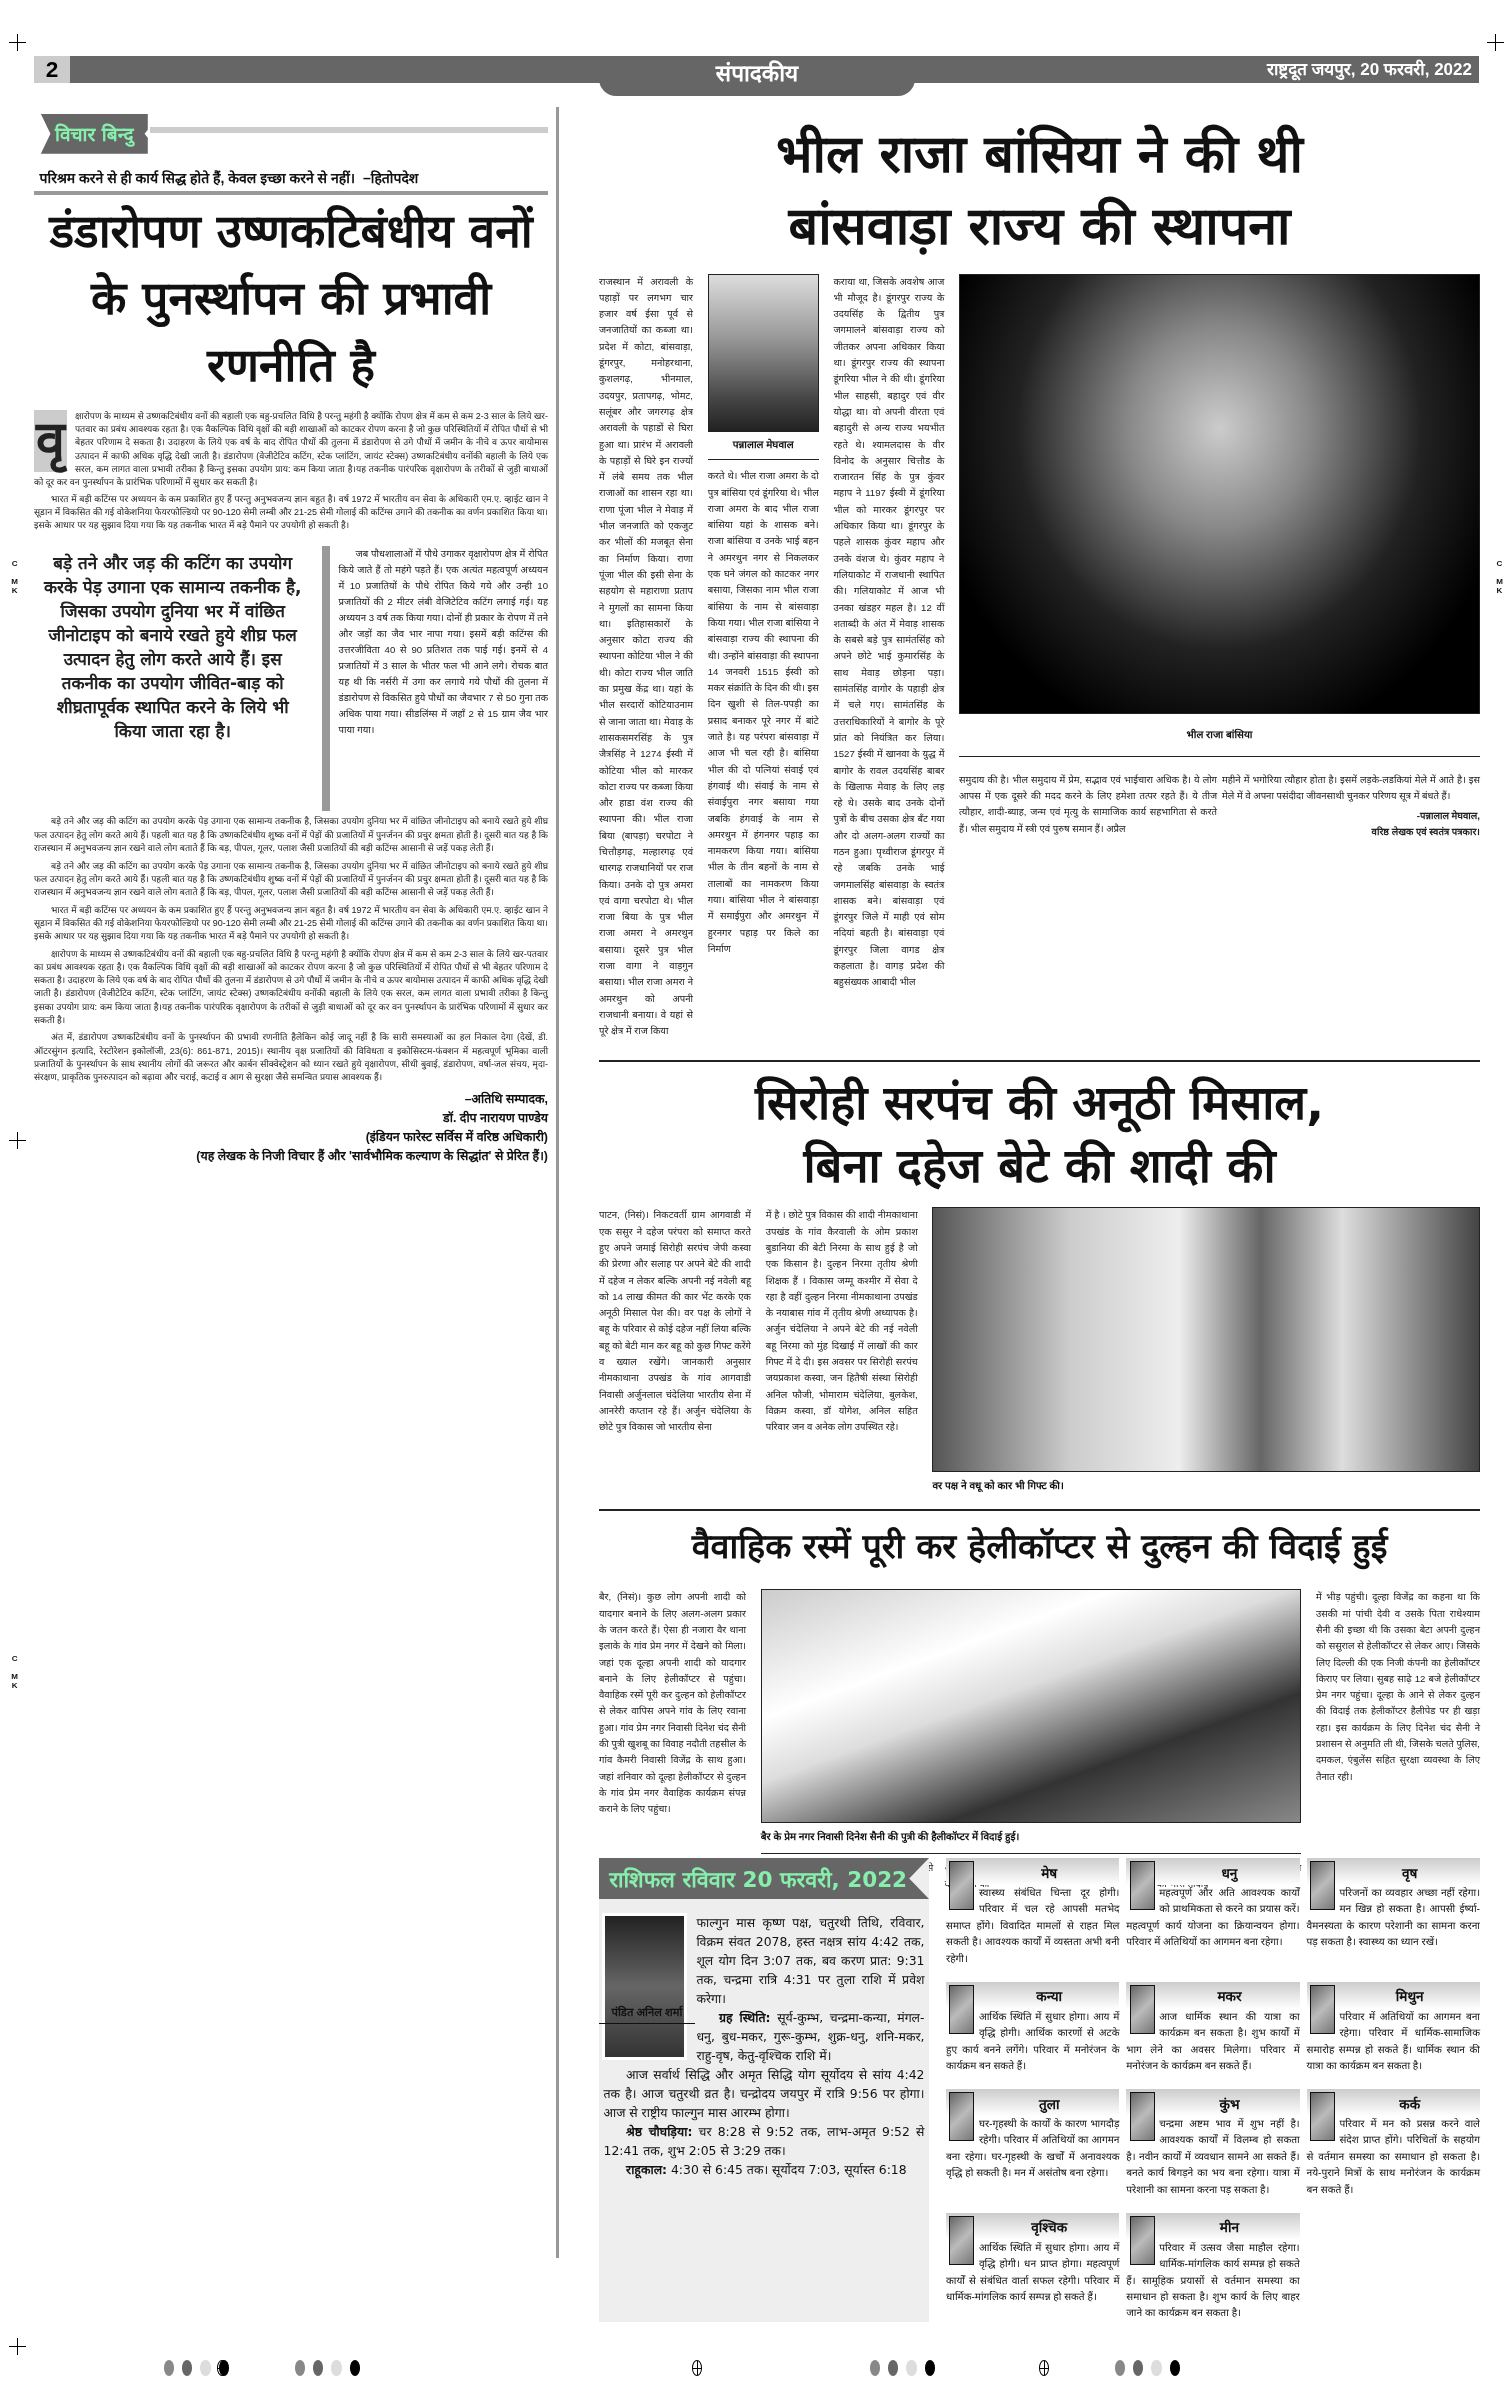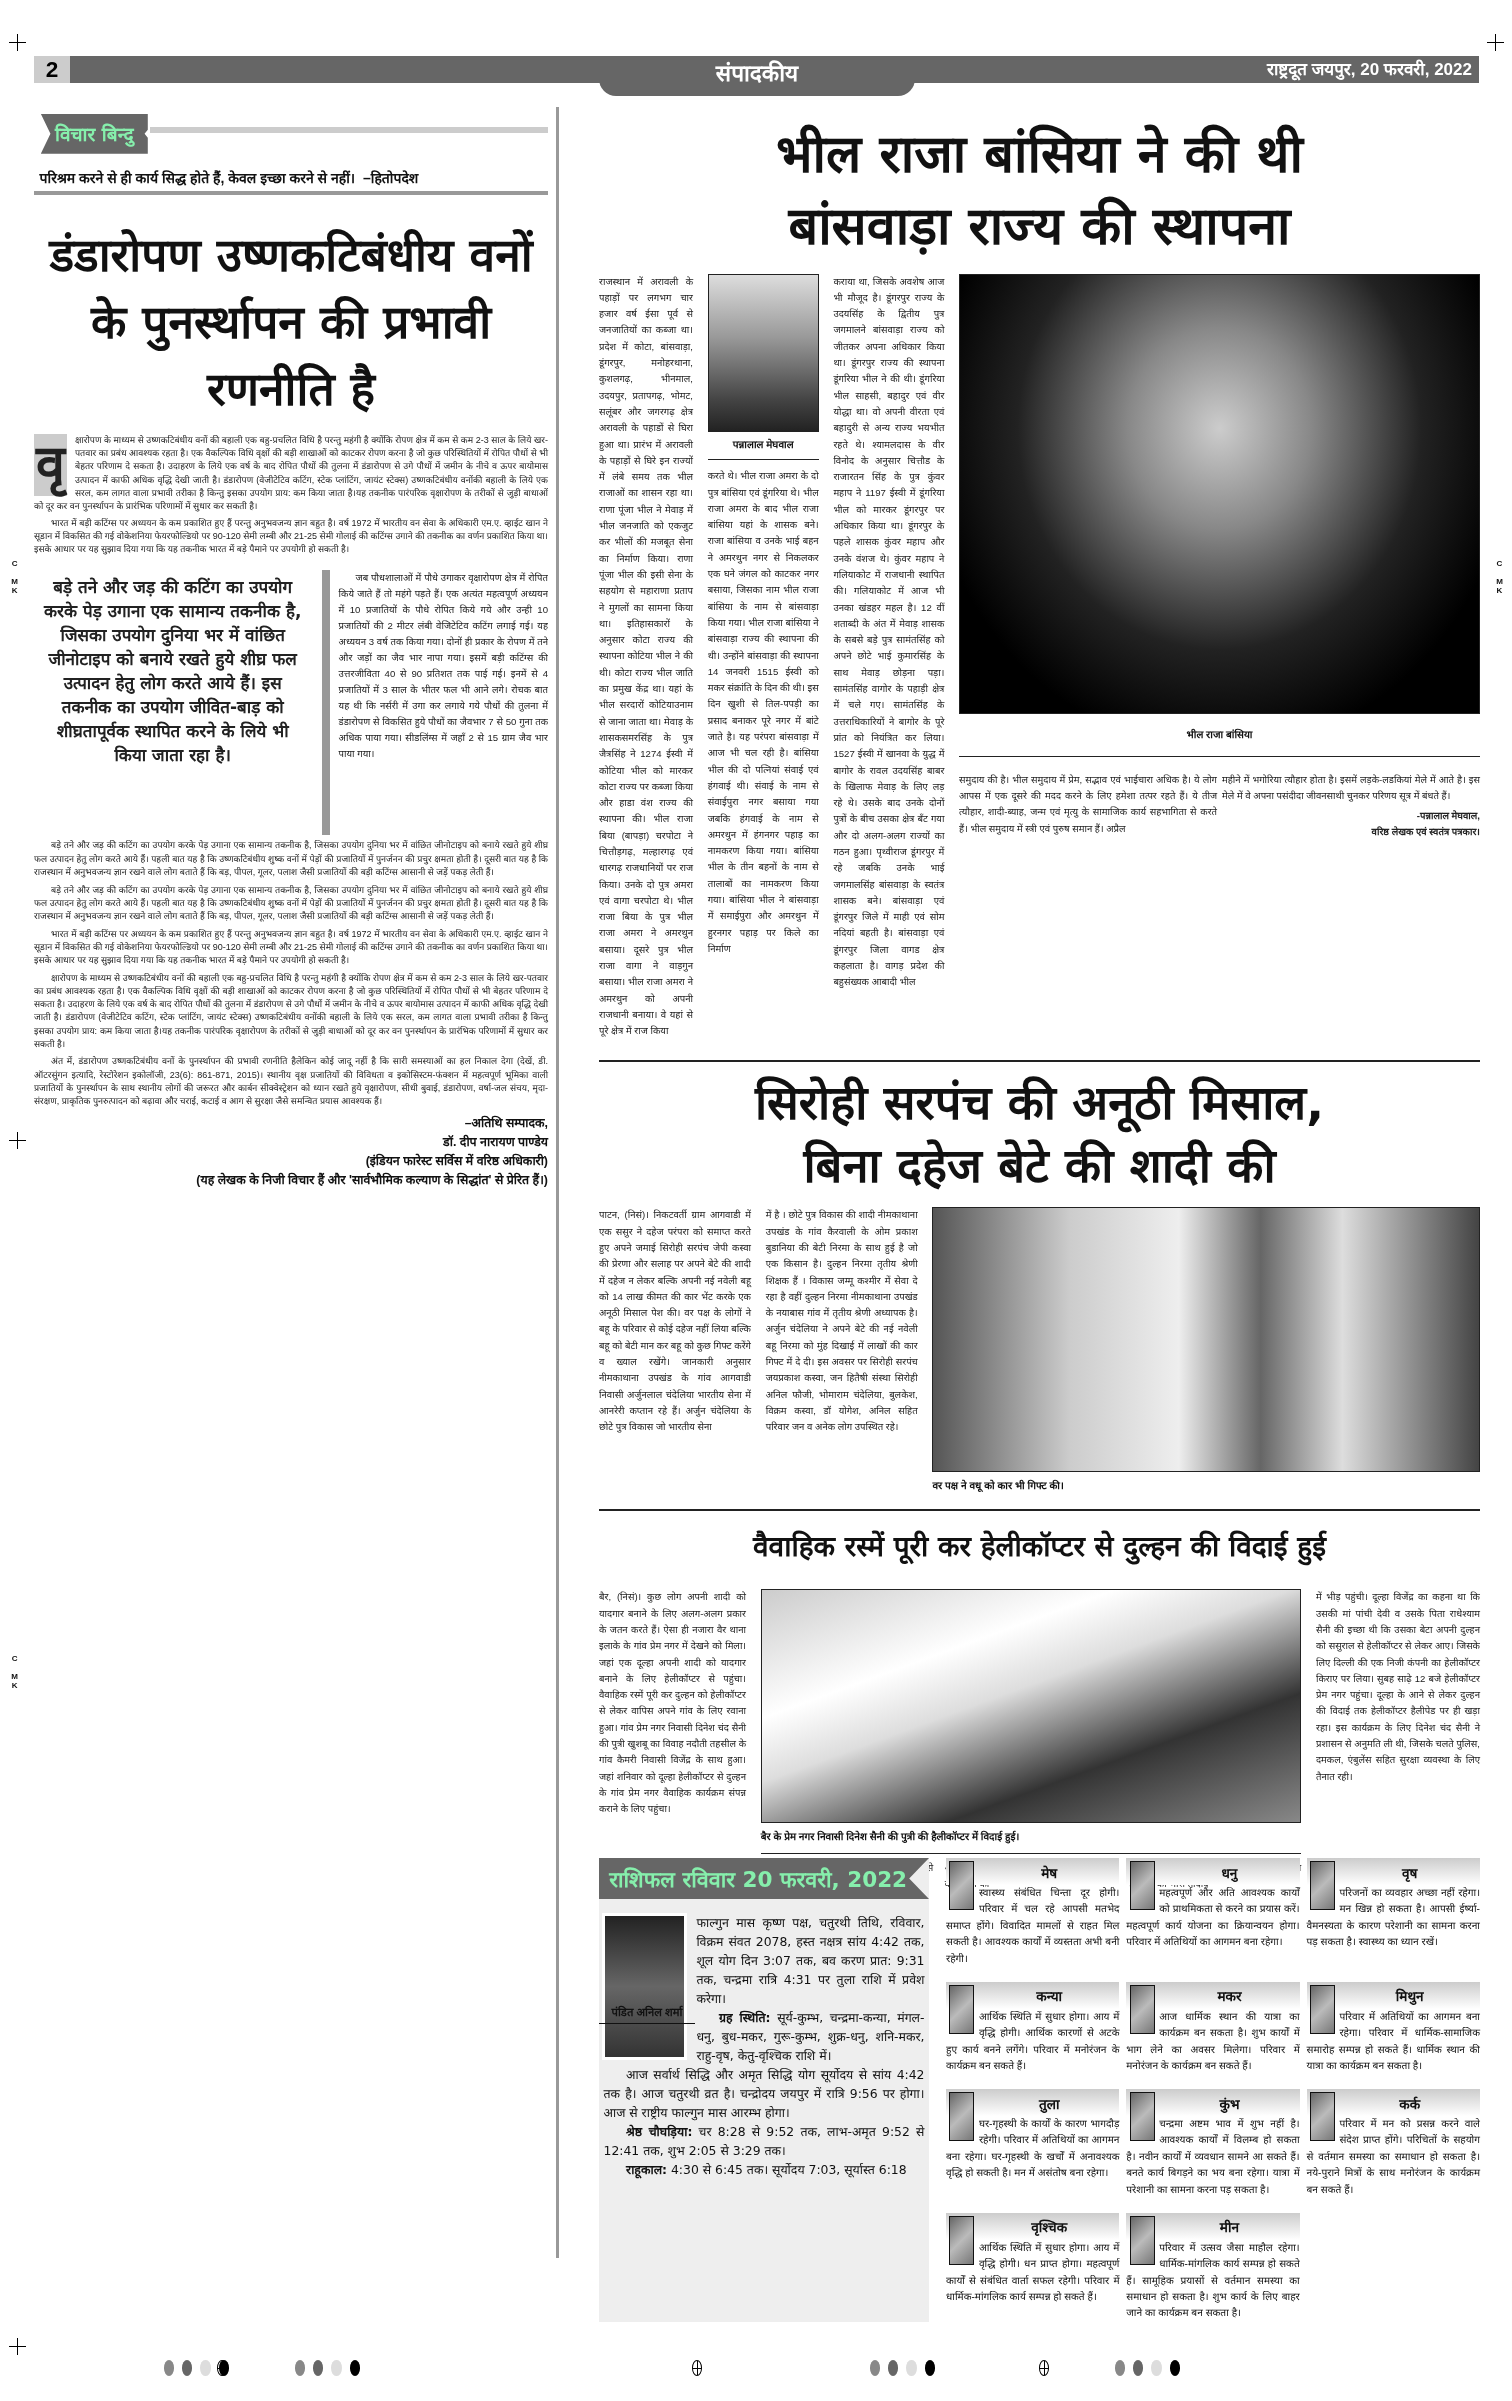--- a/index.html
+++ b/index.html
@@ -12,21 +12,21 @@
   #pageno{position:absolute;left:34px;top:56px;width:36px;height:27px;background:#ccc;color:#000;font:bold 22.6px "Liberation Sans",sans-serif;display:flex;align-items:center;justify-content:center}
   #sectab{position:absolute;left:599px;top:56px;width:316px;height:40px;background:#666;border-radius:0 0 17px 17px;color:#fff;font:bold 22.6px "DejaVu Sans",sans-serif;display:flex;align-items:center;justify-content:center;padding-bottom:8px}
   #dateline{position:absolute;right:40px;top:59px;color:#fff;font:bold 17px "Liberation Sans",sans-serif;line-height:22.6px}
   
   #left{position:absolute;left:34px;top:107px;width:514px}
   #vichar{position:relative;height:41px}
   #vichar .tab{position:absolute;left:6.8px;top:6.8px;width:107px;height:40px;background:#666;color:#86efac;font:bold 19px "DejaVu Sans",sans-serif;display:flex;align-items:center;justify-content:center;clip-path:polygon(0 0,100% 0,100% 40%,97% 50%,100% 60%,100% 100%,0 100%,9% 50%)}
   #vichar .bar{position:absolute;left:116px;top:20.3px;right:0;height:5.6px;background:#ccc}
   #quote{margin-top:17px;font:bold 14px "Liberation Sans",sans-serif;padding:3.4px 5.6px;border-bottom:4.5px solid #999}
   #quote .src{margin-left:4px}
-  #lhead{font:bold 46px "DejaVu Sans",sans-serif;text-align:center;line-height:67px;margin-top:27px}
+  #lhead{font:bold 46px "DejaVu Sans",sans-serif;text-align:center;line-height:67px;margin-top:3px}
   .body-small{font:9px "Liberation Sans",sans-serif;line-height:13.2px;text-align:justify;color:#222}
   #lbody1{margin-top:11.3px;position:relative}
   #dropcap{float:left;width:33px;height:62px;background:#ccc;font:bold 52px "DejaVu Sans",sans-serif;text-align:center;line-height:61px;margin:0 8px 2.3px 0}
   #pull{float:left;width:282px;font:bold 17px "DejaVu Sans",sans-serif;line-height:24px;text-align:center;padding:5.6px 10.2px 0 5.6px;margin-right:5.6px}
   #pullside{float:left;width:8px;height:265px;background:#999;margin-right:9px}
   #sig{text-align:right;font:bold 12.4px "Liberation Sans",sans-serif;line-height:19px;margin-top:5.6px}
   #vline{position:absolute;left:556px;top:107px;width:3.4px;height:2151px;background:#999}
   
   #right{position:absolute;left:599px;top:107px;width:881px}
   .bighead{font:bold 52px "DejaVu Sans",sans-serif;text-align:center;line-height:72px}
@@ -148,21 +148,21 @@
       <div style="width:152px" class="body-med">में है । छोटे पुत्र विकास की शादी नीमकाथाना उपखंड के गांव कैरवाली के ओम प्रकाश बुडानिया की बेटी निरमा के साथ हुई है जो एक किसान है। दुल्हन निरमा तृतीय श्रेणी शिक्षक हैं । विकास जम्मू कश्मीर में सेवा दे रहा है वहीं दुल्हन निरमा नीमकाथाना उपखंड के नयाबास गांव में तृतीय श्रेणी अध्यापक है। अर्जुन चंदेलिया ने अपने बेटे की नई नवेली बहू निरमा को मुंह दिखाई में लाखों की कार गिफ्ट में दे दी। इस अवसर पर सिरोही सरपंच जयप्रकाश कस्वा, जन हितैषी संस्था सिरोही अनिल फौजी, भोमाराम चंदेलिया, बुलकेश, विक्रम कस्वा, डॉ योगेश, अनिल सहित परिवार जन व अनेक लोग उपस्थित रहे।</div>
       <div style="flex:1">
         <div class="photo" style="height:265px;background:linear-gradient(90deg,#555,#ccc 25%,#eee 45%,#666 60%,#ddd 75%,#444)"></div>
         <div class="caption" style="text-align:left">वर पक्ष ने वधू को कार भी गिफ्ट की।</div>
       </div>
     </div>
     <div class="rule" style="margin-top:17px"></div>
   </section>
 
   <section>
-    <h2 class="bighead" style="font-size:28px;line-height:51px;margin-top:10.2px;white-space:nowrap">वैवाहिक रस्में पूरी कर हेलीकॉप्टर से दुल्हन की विदाई हुई</h2>
+    <h2 class="bighead" style="font-size:34px;line-height:51px;margin-top:10.2px;white-space:nowrap">वैवाहिक रस्में पूरी कर हेलीकॉप्टर से दुल्हन की विदाई हुई</h2>
     <div style="display:flex;gap:14.7px;margin-top:17px">
       <div style="width:147px" class="body-med">बैर, (निसं)। कुछ लोग अपनी शादी को यादगार बनाने के लिए अलग-अलग प्रकार के जतन करते हैं। ऐसा ही नजारा वैर थाना इलाके के गांव प्रेम नगर में देखने को मिला। जहां एक दूल्हा अपनी शादी को यादगार बनाने के लिए हेलीकॉप्टर से पहुंचा। वैवाहिक रस्में पूरी कर दुल्हन को हेलीकॉप्टर से लेकर वापिस अपने गांव के लिए रवाना हुआ। गांव प्रेम नगर निवासी दिनेश चंद सैनी की पुत्री खुशबू का विवाह नदौती तहसील के गांव कैमरी निवासी विजेंद्र के साथ हुआ। जहां शनिवार को दूल्हा हेलीकॉप्टर से दुल्हन के गांव प्रेम नगर वैवाहिक कार्यक्रम संपन्न कराने के लिए पहुंचा।</div>
       <div style="flex:1">
         <div class="photo" style="height:234px;background:linear-gradient(160deg,#ccc,#fff 30%,#ddd 45%,#333 70%,#888)"></div>
         <div class="caption" style="text-align:left">बैर के प्रेम नगर निवासी दिनेश सैनी की पुत्री की हैलीकॉप्टर में विदाई हुई।</div>
         <div class="thinrule" style="margin:10.2px 0 5.6px"></div>
         <div style="display:flex;gap:11.3px">
           <div style="flex:1" class="body-med">गांव प्रेमनगर के पास हेलीपैड बनाया गया जहां से दूल्हा दुल्हन के घर पहुंचा</div>
           <div style="flex:1" class="body-med">और वैवाहिक रस्में पूरी की गई। हेलीकॉप्टर से शाम को दुल्हन की</div>
           <div style="flex:1" class="body-med">विदाई हुई। हेलीकॉप्टर को देखने आस-पास ग्रामीणों की भारी तादाद</div>

